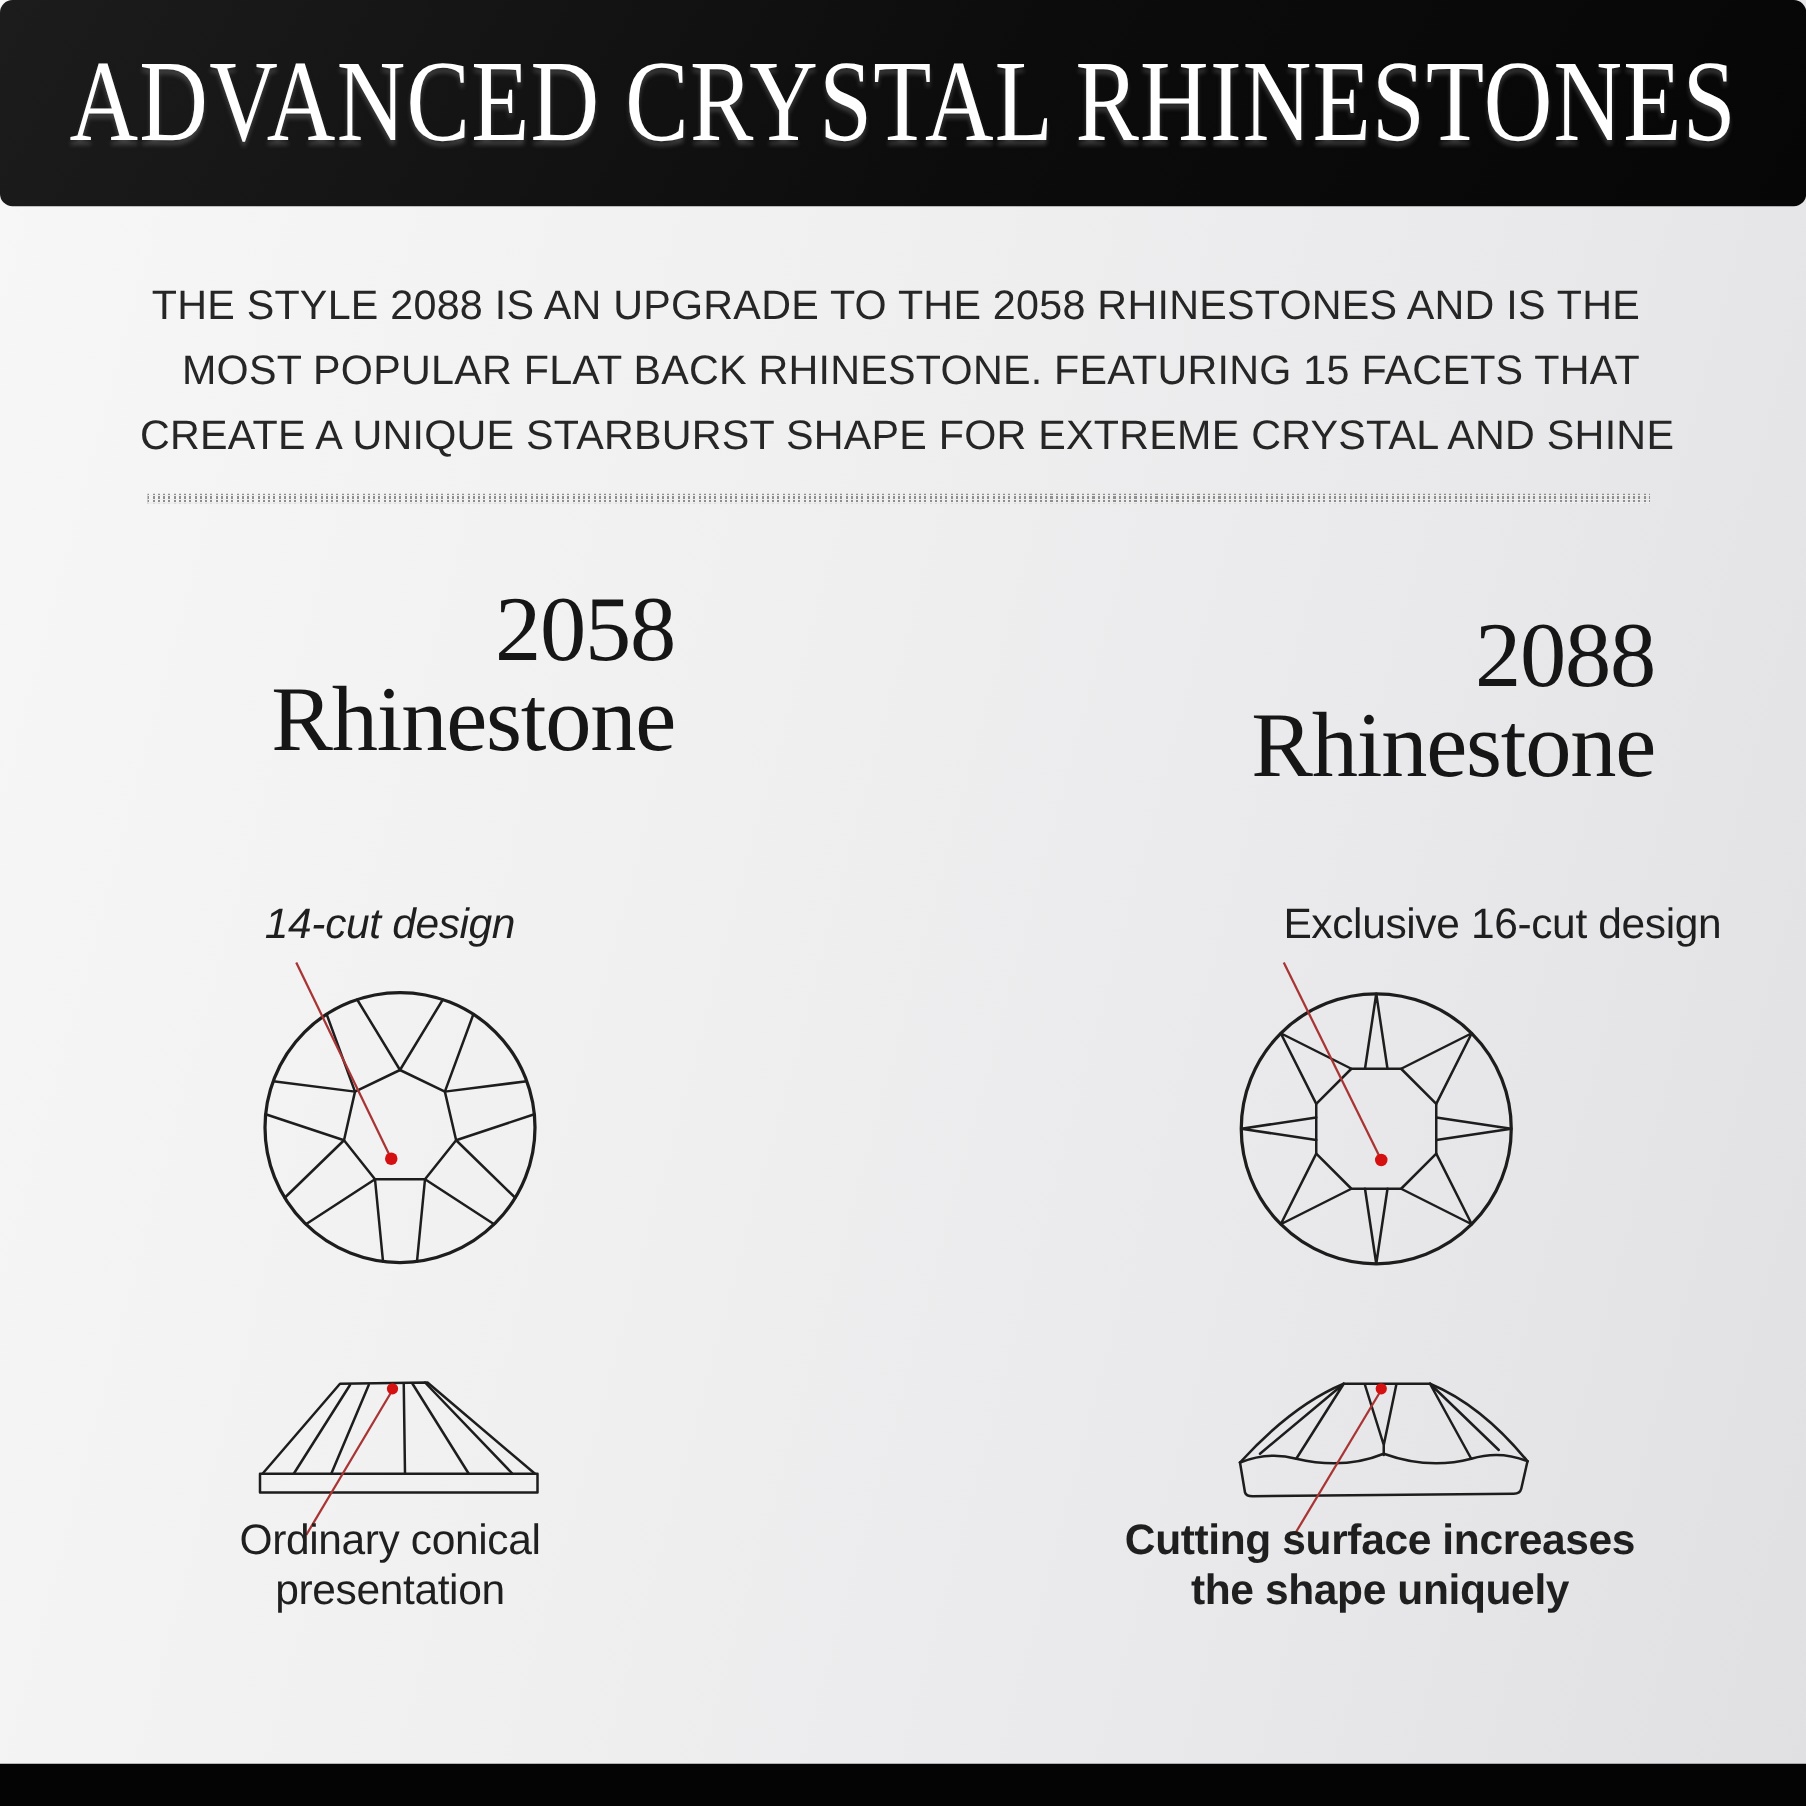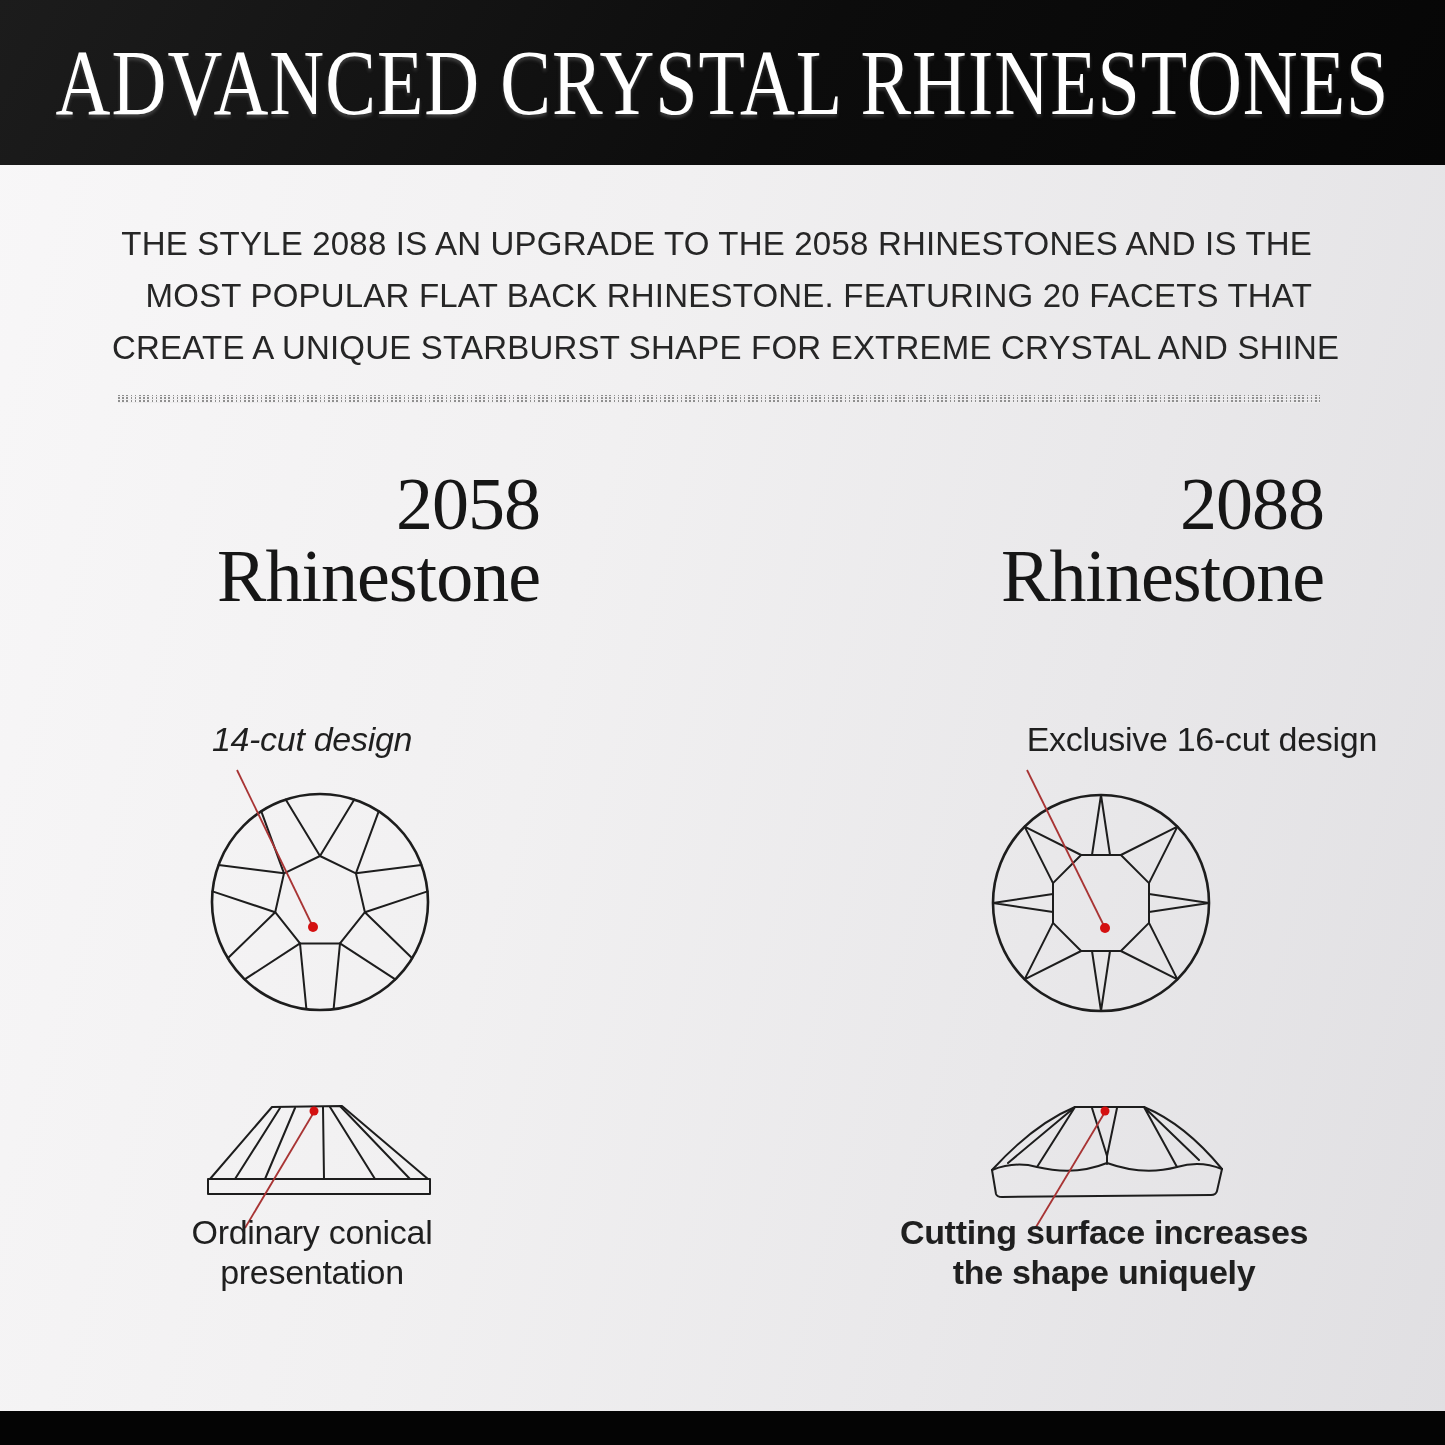--- a/index.html
+++ b/index.html
@@ -5,21 +5,21 @@
   html,body{margin:0;padding:0;background:#cfcfcf;}
   #stage{
     position:relative;width:1445px;height:1445px;overflow:hidden;
     background:linear-gradient(105deg,#f8f7f8 0%,#f1f0f1 40%,#e9e8ea 70%,#e0dfe2 100%);
     font-family:"Liberation Sans","DejaVu Sans",sans-serif;
   }
   
   .band-top{
     position:absolute;left:0;top:0;width:1445px;height:165px;
     background:linear-gradient(120deg,#1c1c1c 0%,#0c0c0c 55%,#060606 100%);
-    display:flex;align-items:center;justify-content:center;
+    display:flex;align-items:center;justify-content:center;border-radius:10px;
   }
   .band-top .title{
     color:#ffffff;
     font-family:"Liberation Serif","DejaVu Serif",serif;
     font-size:76px;font-weight:normal;letter-spacing:1px;white-space:nowrap;
     transform:scaleY(1.22);transform-origin:center;
     text-shadow:0 3px 3px rgba(140,140,140,.35);
   }
   
   .intro{position:absolute;left:112px;top:218px;width:1200px;text-align:right;color:#262626;}
@@ -31,21 +31,21 @@
       repeating-linear-gradient(to bottom,transparent 0 1px,#eeedee 1px 2px,transparent 2px 3px),
       repeating-linear-gradient(to right,#8f8f8f 0 1.6px,transparent 1.6px 4.2px);
   }
   
   .col-heading{
     position:absolute;top:468px;width:500px;text-align:right;color:#161616;
     font-family:"Liberation Serif","DejaVu Serif",serif;
     font-size:74px;line-height:72px;letter-spacing:-1px;
   }
   .col-heading.left{left:40px;}
-  .col-heading.right{left:824px;}
+  .col-heading.right{left:824px;margin-top:21px;}
   
   .cut-label{
     position:absolute;top:720px;width:500px;text-align:center;
     font-size:34px;color:#1f1f1f;letter-spacing:-.3px;
   }
   .cut-label.left{left:62px;font-style:italic;}
   .cut-label.right{left:877px;text-align:right;}
   
   .caption{
     position:absolute;top:1212px;width:500px;text-align:center;
@@ -64,21 +64,21 @@
 <body>
 
 <div id="stage">
 
   <div class="band-top">
     <div class="title">ADVANCED CRYSTAL RHINESTONES</div>
   </div>
 
   <div class="intro">
     <div class="line">THE STYLE 2088 IS AN UPGRADE TO THE 2058 RHINESTONES AND IS THE</div>
-    <div class="line">MOST POPULAR FLAT BACK RHINESTONE. FEATURING 20 FACETS THAT</div>
+    <div class="line">MOST POPULAR FLAT BACK RHINESTONE. FEATURING 15 FACETS THAT</div>
     <div class="line">CREATE A UNIQUE STARBURST SHAPE FOR EXTREME CRYSTAL AND SHINE</div>
   </div>
 
   <div class="divider"></div>
 
   <div class="col-heading left">
     <div>2058</div>
     <div>Rhinestone</div>
   </div>
   <div class="col-heading right">

